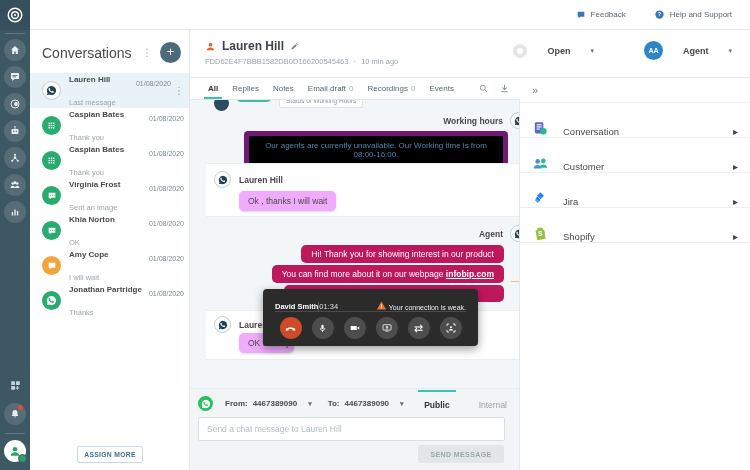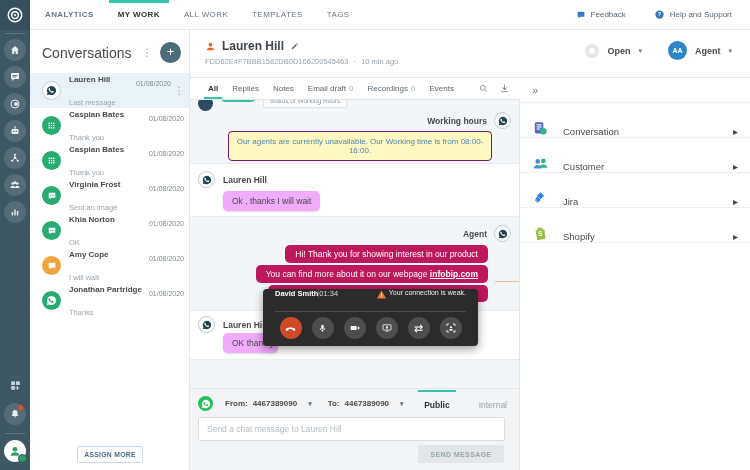--- a/index.html
+++ b/index.html
@@ -43,56 +43,56 @@
   .conv-name{font-size:8px;font-weight:700;color:#4a4a4a;white-space:nowrap}
   .conv-prev{font-size:7.5px;color:#9ba6ad;margin-top:14px;white-space:nowrap}
   .conv-date{margin-left:auto;font-size:7px;color:#7d8a92;align-self:flex-start;padding-top:7px;white-space:nowrap}
   .assign-btn{left:47px;bottom:7px;width:66px;height:17px;background:#fff;border:1px solid #c9dae4;border-radius:2px;color:#4a6e82;font-size:6.8px;font-weight:700;letter-spacing:.3px;text-align:center;line-height:15px;cursor:pointer}
 
   
   .chat-head{left:190px;top:30px;width:560px;height:48px;background:#fff;border-bottom:1px solid #e4e7e9}
   .chat-title-row{display:flex;align-items:center;padding:9px 0 0 15px;gap:6px}
   .chat-title{font-size:12px;font-weight:600;color:#3f454a}
   .chat-id-row{padding:4px 0 0 15px;font-size:7.5px;color:#9aa5ac}
-  .head-right{position:absolute;right:18px;top:11px;display:flex;align-items:center;gap:8px}
+  .head-right{position:absolute;right:18px;top:11px;display:flex;align-items:center;gap:20px}
   .open-circle{width:14px;height:14px;border-radius:50%;border:4px solid #e3e5e6;background:#fff}
   .hr-label{font-size:9px;color:#4a4a4a;font-weight:600}
   .caret{font-size:7px;color:#6b7680}
   .aa-avatar{width:19px;height:19px;border-radius:50%;background:#2e86c8;color:#fff;font-size:7px;font-weight:700;display:flex;align-items:center;justify-content:center}
 
   
   .chat-tabs{left:190px;top:78px;width:330px;height:22px;background:#fff;border-bottom:1px solid #e4e7e9;display:flex;align-items:center;gap:14px;padding:0 10px 0 18px;z-index:6}
   .ctab{font-size:8px;color:#5b6770;cursor:pointer;position:relative;height:100%;display:flex;align-items:center;gap:3px}
   .ctab .cnt{color:#a7b1b8}
   .ctab.active{color:#2c3338;font-weight:700}
   .ctab.active::after{content:"";position:absolute;bottom:0;left:-4px;right:-4px;height:2px;background:#35c3ab}
   .ctab-icons{margin-left:auto;display:flex;align-items:center;gap:10px}
 
   
   .chat-scroll{left:190px;top:100px;width:330px;height:288px;background:#f3f6f8;border-right:1px solid #e4e7e9;overflow:hidden}
-  .sec{position:absolute;left:0;width:330px}
+  .sec{position:absolute;left:16px;width:330px}
   .sec.white{background:#fff;border-top:1px solid #e9edef;border-bottom:1px solid #e9edef}
   .chip-row{position:absolute;top:-7px;left:8px;display:flex;align-items:flex-start;gap:8px}
   .mini-av{width:15px;height:15px;border-radius:50%;background:#2d4a63;margin-top:3px}
   .teal-pill{width:34px;height:9px;border-radius:4px;background:#3bbfa0;margin-top:0}
   .status-chip{height:15px;background:#fff;border:1px solid #dfe3e6;border-radius:2px;font-size:6.5px;color:#8a959c;padding:0 6px;line-height:13px;white-space:nowrap}
   .side-label-row{position:absolute;right:9px;display:flex;align-items:center;gap:7px}
   .side-label{font-size:8.5px;font-weight:700;color:#4a4a4a}
   .thread-ch{width:17px;height:17px;border-radius:50%;background:#fff;border:1px solid #b9cdd9;display:flex;align-items:center;justify-content:center}
-  .notice{position:absolute;left:38px;width:264px;background:#fef9c3;border:1px solid #701a75;border-radius:4px;color:#4d87ad;font-size:8px;text-align:center;padding:5px 6px}
+  .notice{position:absolute;left:38px;width:264px;background:#000000;border:5px solid #701a75;border-radius:4px;color:#4d87ad;font-size:8px;text-align:center;padding:5px 6px}
   .cust-row{position:absolute;left:8px;display:flex;align-items:center;gap:8px}
   .cust-name{font-size:8.5px;font-weight:700;color:#4a4a4a}
   .bubble-white{position:absolute;left:33px;background:#f0abfc;border-radius:5px;box-shadow:0 1px 2px rgba(40,50,60,.18);font-size:8.5px;color:#4a4a4a;padding:5px 9px;white-space:nowrap;overflow:hidden}
   .bubble-blue{position:absolute;right:32px;background:#be185d;color:#fff;border-radius:5px;font-size:8.5px;padding:4px 10px;white-space:nowrap}
   .bubble-blue a{color:#fff;font-weight:700;text-decoration:underline}
   .unread-line{position:absolute;height:1px;background:#f0bd92}
 
   
   .callw{position:absolute;left:73px;top:189px;width:215px;height:57px;background:#2b2b2b;border-radius:4px;box-shadow:0 3px 10px rgba(0,0,0,.4);z-index:10;color:#fff}
-  .callw-top{display:flex;align-items:flex-start;height:22px;padding:0 12px;}
+  .callw-top{display:flex;align-items:flex-end;height:22px;padding:0 12px;}
   .caller{font-size:7.5px;font-weight:700}
   .vline{width:1px;height:9px;background:#5a5a5a}
   .dur{font-size:7.5px;color:#ddd}
   .warn-txt{font-size:7px;color:#eee;margin-left:2px}
   .callw-hr{margin:0 12px;border-top:1px solid #4a4a4a}
   .callw-btns{display:flex;justify-content:center;gap:10px;margin-top:5px}
   .cbtn{width:22px;height:22px;border-radius:50%;background:#4d4d4d;display:flex;align-items:center;justify-content:center;cursor:pointer}
   .cbtn.red{background:#cf4a27}
   .cbtn .uni{font-size:11px;color:#fff;line-height:1}
 
@@ -199,27 +199,20 @@
   <div class="rail-avatar" style="top:440px">
     <svg width="14" height="14" viewBox="0 0 24 24" fill="#2ba06a">
         <circle cx="12" cy="9" r="4"></circle>
         <path d="M4.5 20c0-4 3.7-6 7.5-6s7.5 2 7.5 6z"></path>
       </svg>
     <span class="badge"></span>
   </div>
 </aside>
 
 <header class="abs topnav">
-  <nav class="nav-tabs">
-    <div class="nav-tab">ANALYTICS</div>
-    <div class="nav-tab active">MY WORK</div>
-    <div class="nav-tab" style="font-weight:400">ALL WORK</div>
-    <div class="nav-tab" style="font-weight:400">TEMPLATES</div>
-    <div class="nav-tab" style="font-weight:400">TAGS</div>
-  </nav>
   <div class="nav-right">
     <div class="nav-link">
       <svg width="10" height="10" viewBox="0 0 24 24">
           <path d="M4 4h16v12h-9l-4.5 4V16H4z" fill="#3779b5"></path>
         </svg>
       <span>Feedback</span>
     </div>
     <div class="nav-link">
       <svg width="11" height="11" viewBox="0 0 24 24">
           <circle cx="12" cy="12" r="9" fill="#3779b5"></circle>

